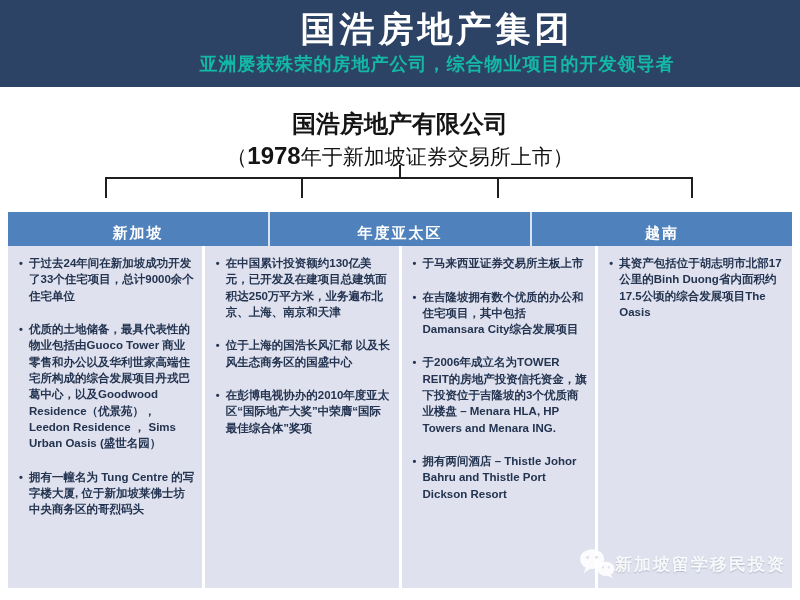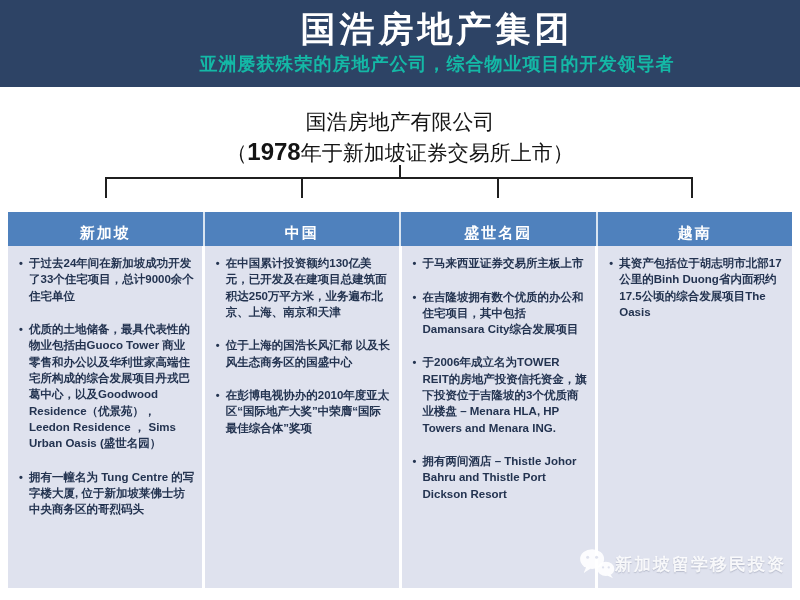--- a/index.html
+++ b/index.html
@@ -18,21 +18,21 @@
   }
   .banner-subtitle{
     margin:0;padding-top:3px;font-family:"DejaVu Serif","Liberation Serif",serif;
     font-size:18px;font-weight:bold;letter-spacing:1px;color:#14b8a6;text-align:center;
   }
   
   .org-title{
     position:absolute;top:108px;left:0;width:800px;text-align:center;
     font-family:"DejaVu Serif","Liberation Serif",serif;color:#141414;
   }
-  .org-line1{font-size:21px;line-height:1.35;}
+  .org-line1{font-size:24px;line-height:1.35;font-weight:bold;}
   .org-line2{font-size:21px;line-height:1.35;}
   .org-year{font-family:"Liberation Sans",sans-serif;font-weight:bold;font-size:24px;}
   
   .bracket{position:absolute;background:#1f1f1f;}
   .stem   {left:399px;top:165px;width:2px;height:13px;}
   .hline  {left:105px;top:177px;width:588px;height:2px;}
   .drop1  {left:105px;top:177px;width:2px;height:21px;}
   .drop2  {left:301px;top:177px;width:2px;height:21px;}
   .drop3  {left:497px;top:177px;width:2px;height:21px;}
   .drop4  {left:691px;top:177px;width:2px;height:21px;}
@@ -90,22 +90,21 @@
 
   <div class="bracket stem"></div>
   <div class="bracket hline"></div>
   <div class="bracket drop1"></div>
   <div class="bracket drop2"></div>
   <div class="bracket drop3"></div>
   <div class="bracket drop4"></div>
 
   <div class="thead">
     <div class="thead-cell">新加坡</div>
-    <div class="thead-cell">中国</div>
-    <div class="thead-cell">盛世名园</div>
+    <div class="thead-cell">年度亚太区</div>
     <div class="thead-cell">越南</div>
   </div>
 
   <div class="tbody">
 
     <div class="tcol">
       <ul class="blist">
         <li>
             <span class="bullet-dot">•</span>
             <span class="btext">于过去24年间在新加坡成功开发了33个住宅项目，总计9000余个住宅单位</span>

